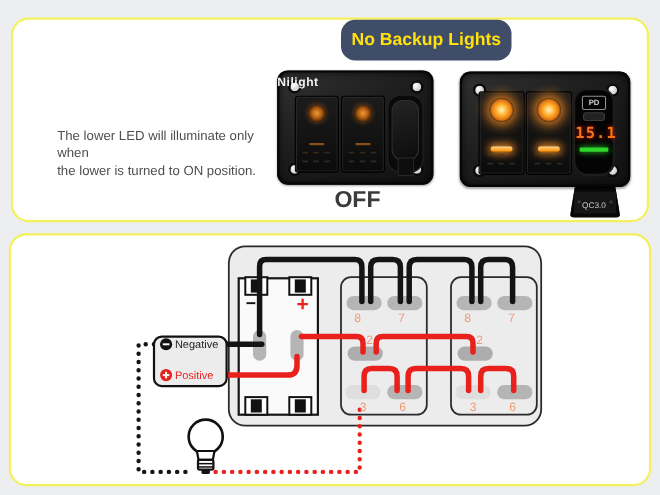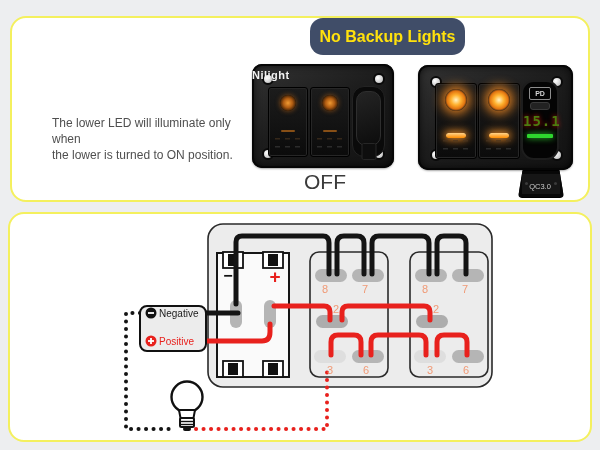--- a/index.html
+++ b/index.html
@@ -49,31 +49,31 @@
   .usb-closed{position:absolute;background:#0a0a0a;border:1px solid #232323;border-radius:12px;}
   .usb-oval{position:absolute;left:3px;right:3px;top:4px;bottom:10px;border-radius:10px;
             background:linear-gradient(160deg,#242424,#0c0c0c);border:1px solid #2e2e2e;}
   .usb-latch{position:absolute;left:50%;transform:translateX(-50%);bottom:-4px;width:13px;height:15px;
              background:#0e0e0e;border:1px solid #262626;border-radius:2px;}
   .usb-meter{position:absolute;background:#040404;border:2px solid #1d1d1d;border-radius:13px;
              box-sizing:border-box;text-align:center;}
   .pd-box{margin:5px auto 2px;width:20px;height:11px;line-height:11px;border:1px solid #8d8d8d;
           border-radius:2px;color:#d4d4d4;font-size:7px;font-weight:bold;}
   .usbc-slot{margin:1px auto 2px;width:18px;height:6px;background:#222;border:1px solid #3a3a3a;border-radius:3px;}
-  .volt{margin-top:3px;color:#4d7c0f;font-family:"DejaVu Sans Mono",monospace;font-weight:bold;
+  .volt{margin-top:3px;color:#f97316;font-family:"DejaVu Sans Mono",monospace;font-weight:bold;
         font-size:14px;letter-spacing:1px;text-shadow:0 0 5px rgba(255,30,15,.8);}
   .green-bar{margin:5px auto 1px;width:26px;height:4px;background:#2ed62e;border-radius:1px;
              box-shadow:0 0 6px #2ed62e;}
   .qc{color:#c9c9c9;font-size:7.5px;margin-top:44px;}
   .flap{position:absolute;left:506px;top:152px;width:44px;height:26px;background:#161616;
         border:1px solid #000;border-radius:4px;clip-path:polygon(10% 0,90% 0,100% 100%,0 100%);
         box-shadow:inset 0 0 0 3px #080808;}
   .flap-hinge{position:absolute;left:518px;top:146px;width:20px;height:10px;background:#0f0f0f;border-radius:2px;}
   .flap-dot{position:absolute;width:3px;height:3px;border-radius:50%;background:#3a3a3a;top:11px;}
-  .state-label{position:absolute;font-size:21px;font-weight:400;color:#3b3b3b;text-align:center;}
+  .state-label{position:absolute;font-size:21px;font-weight:700;color:#3b3b3b;text-align:center;}
 
   svg text{font-family:"Liberation Sans",sans-serif;}
   .tnum{fill:#f09a76;font-size:11px;}
   .legend-neg{fill:#1a1a1a;font-size:10px;}
   .legend-pos{fill:#e8211d;font-size:10px;}
 </style>
 </head>
 <body>
 
 <div class="page">

